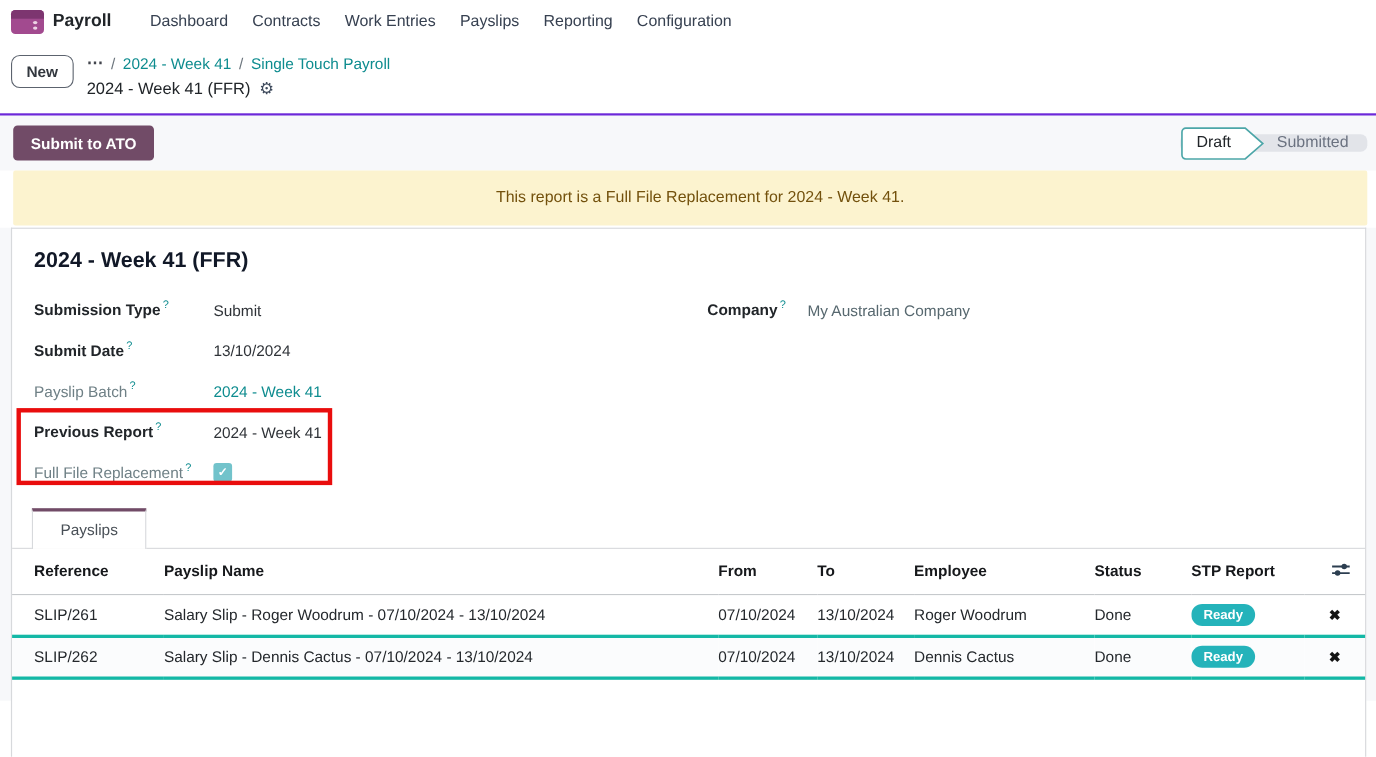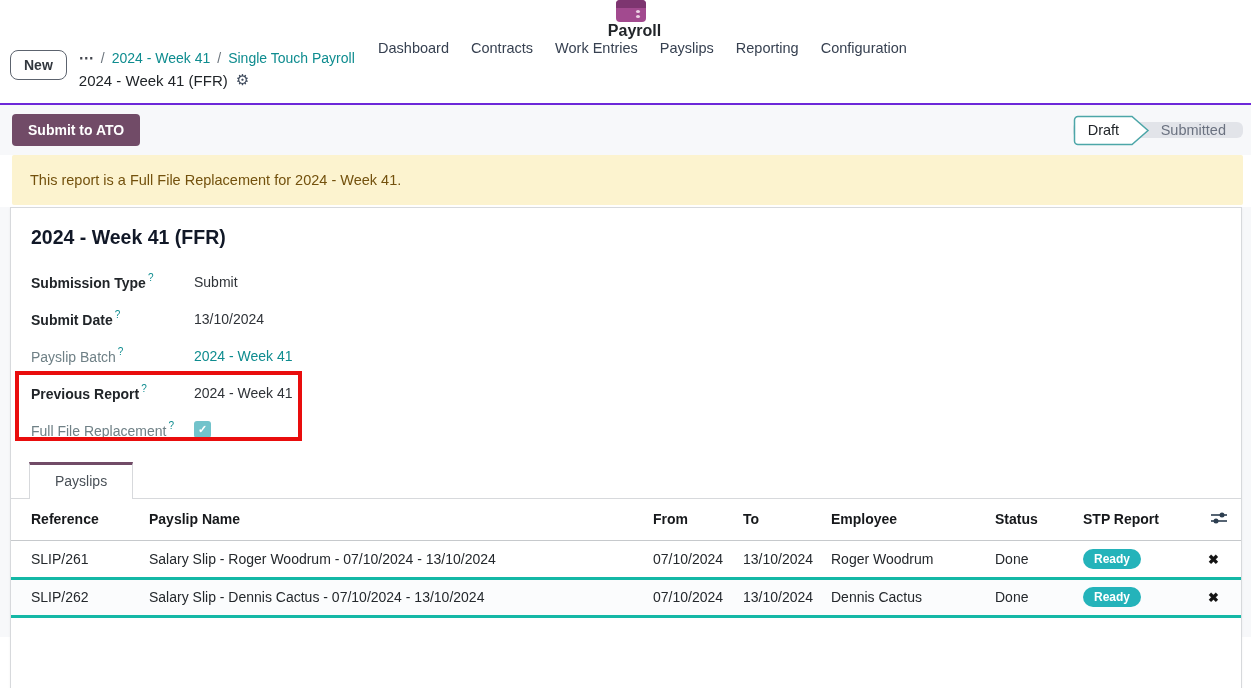--- a/index.html
+++ b/index.html
@@ -1,20 +1,20 @@
 <!DOCTYPE html>
 <html><head>
 <meta charset="utf-8">
 <style>
   * { box-sizing: border-box; margin: 0; padding: 0; }
   html,body { width:1251px; height:688px; overflow:hidden; }
   body { font-family:"Liberation Sans", sans-serif; background:#fff; color:#212529; }
 
   
-  .topnav { height:40px; display:flex; align-items:center; padding-left:10px; background:#fff;flex-direction:column; }
+  .topnav { height:40px; display:flex; align-items:center; padding-left:10px; background:#fff; }
   .app-icon { width:30px; height:22px; border-radius:4px; background:#a24a8f; position:relative; overflow:hidden; flex:0 0 auto; }
   .app-icon .stripe { position:absolute; top:0; left:0; right:0; height:8px; background:#7d3570; }
   .app-icon .dot1,.app-icon .dot2 { position:absolute; right:6px; width:4px; height:3px; border-radius:50%; background:#ecd2e4; }
   .app-icon .dot1 { top:10px; } .app-icon .dot2 { top:15px; }
   .app-name { font-size:16px; font-weight:600; color:#212529; margin-left:8px; }
   .menus { display:flex; margin-left:24px; }
   .menu-item { font-size:14.5px; color:#374151; padding:0 11px; cursor:pointer; }
 
   
   .control-panel { height:63px; background:#fff; display:flex; align-items:flex-start; padding:7px 16px 0 10px; }
@@ -30,21 +30,21 @@
   
   .status-strip { height:52px; background:#f7f8fa; border-top:2px solid #6d28d9; display:flex; align-items:center; justify-content:space-between; padding:0 8px 0 12px; }
   .btn-primary { background:#714b67; color:#fff; border:none; border-radius:4px; font-size:14px; font-weight:600; padding:8px 16px; cursor:pointer; font-family:inherit; }
   .stage-widget { background:#e2e4e9; border-radius:6px; height:16px; display:flex; align-items:center; }
   .stage-draft { position:relative; width:78px; height:31px; cursor:pointer; }
   .stage-draft svg { display:block; }
   .stage-draft .stage-label { position:absolute; left:15px; top:0; height:31px; display:flex; align-items:center; font-size:14.5px; color:#212529; }
   .stage-submitted { color:#6b7280; font-size:14.5px; padding:0 17px 0 10px; cursor:pointer; }
 
   
-  .alert-warning { margin:0 8px 2px 12px; height:50px; background:#fcf3cf; color:#73510d; font-size:14.5px; display:flex; align-items:center; padding-left:18px; border-radius:2px; }
+  .alert-warning { margin:0 8px 2px 12px; height:50px; background:#fcf3cf; color:#73510d; font-size:14.5px; display:flex; align-items:center; padding-left:18px; border-radius:2px;justify-content:center; }
 
   
   .content { background:#f7f8fa; height:430px; padding:0 9px 0 10px; }
   .sheet { position:relative; background:#fff; border:1px solid #d7d9dc; border-bottom:none; height:500px; box-shadow:0 1px 2px rgba(0,0,0,.06); }
   .sheet-pad { padding:16px 20px 0 20px; }
   .sheet-title { font-size:19.5px; font-weight:700; color:#111827; margin:2px 0 14px 0; }
 
   .fields-grid { display:grid; grid-template-columns:612px 1fr; }
   .field-row { height:37px; display:flex; align-items:center; }
   .field-label { flex:0 0 163px; font-size:14px; font-weight:700; color:#212529; }
@@ -152,20 +152,26 @@
           </div>
           <div class="field-row">
             <span class="field-label"><span>Previous Report</span><sup class="help">?</sup></span>
             <span class="field-value">2024 - Week 41</span>
           </div>
           <div class="field-row muted">
             <span class="field-label"><span>Full File Replacement</span><sup class="help">?</sup></span>
             <span class="checkbox">
                 <span>✓</span>
               </span>
+          </div>
+        </div>
+        <div class="col-right">
+          <div class="field-row">
+            <span class="field-label"><span>Company</span><sup class="help">?</sup></span>
+            <span class="field-value company">My Australian Company</span>
           </div>
         </div>
       </div>
     </div>
 
     <div class="notebook">
       <div class="tab-bar">
         <div class="tab">Payslips</div>
       </div>
 

